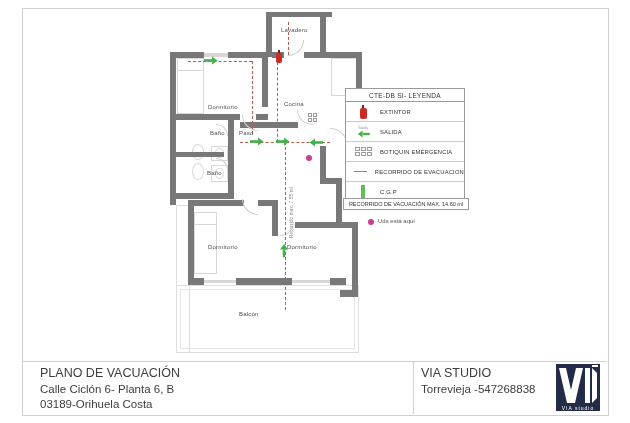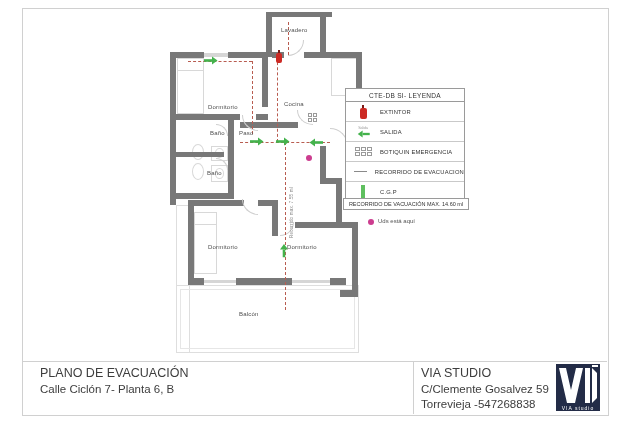--- a/index.html
+++ b/index.html
@@ -226,27 +226,27 @@
   </div>
   <div class="legend-caption" style="left:343px;top:198px;width:124px;">RECORRIDO DE VACUACIÓN MAX. 14.60 ml</div>
 
   <div class="dot" style="left:368px;top:219px;"></div>
   <span class="yah-text" style="left:378px;top:218px;">Uds está aquí</span>
 
   <div class="divider" style="left:23px;top:361px;width:584px;height:1px;"></div>
   <div class="divider" style="left:413px;top:362px;width:1px;height:52px;"></div>
 
   <div class="tb" style="left:40px;top:366px;">
-    <div class="t1">PLANO DE EVACUACIÓN</div>
-    <div class="t2">Calle Ciclón 7- Planta 6, B</div>
+    <div class="t1">PLANO DE VACUACIÓN</div>
+    <div class="t2">Calle Ciclón 6- Planta 6, B</div>
+    <div class="t2">03189-Orihuela Costa</div>
   </div>
 
   <div class="tb" style="left:421px;top:366px;">
     <div class="t1">VIA STUDIO</div>
-    <div class="t2">C/Clemente Gosalvez 59</div>
     <div class="t2">Torrevieja -547268838</div>
   </div>
 
   <div class="abs" style="left:556px;top:364px;line-height:0;">
     <svg width="44" height="47" viewBox="0 0 44 47">
       <rect width="44" height="47" fill="#232c47"></rect>
       <polygon points="3,4 10,4 15,26 20,4 27,4 19,39 11,39" fill="#fff"></polygon>
       <rect x="29" y="4" width="5" height="35" fill="#fff"></rect>
       <path d="M36 4 L36 39 L41 34 L41 9 Z" fill="#fff"></path>
       <rect x="36" y="1" width="6" height="2" fill="#fff"></rect>

